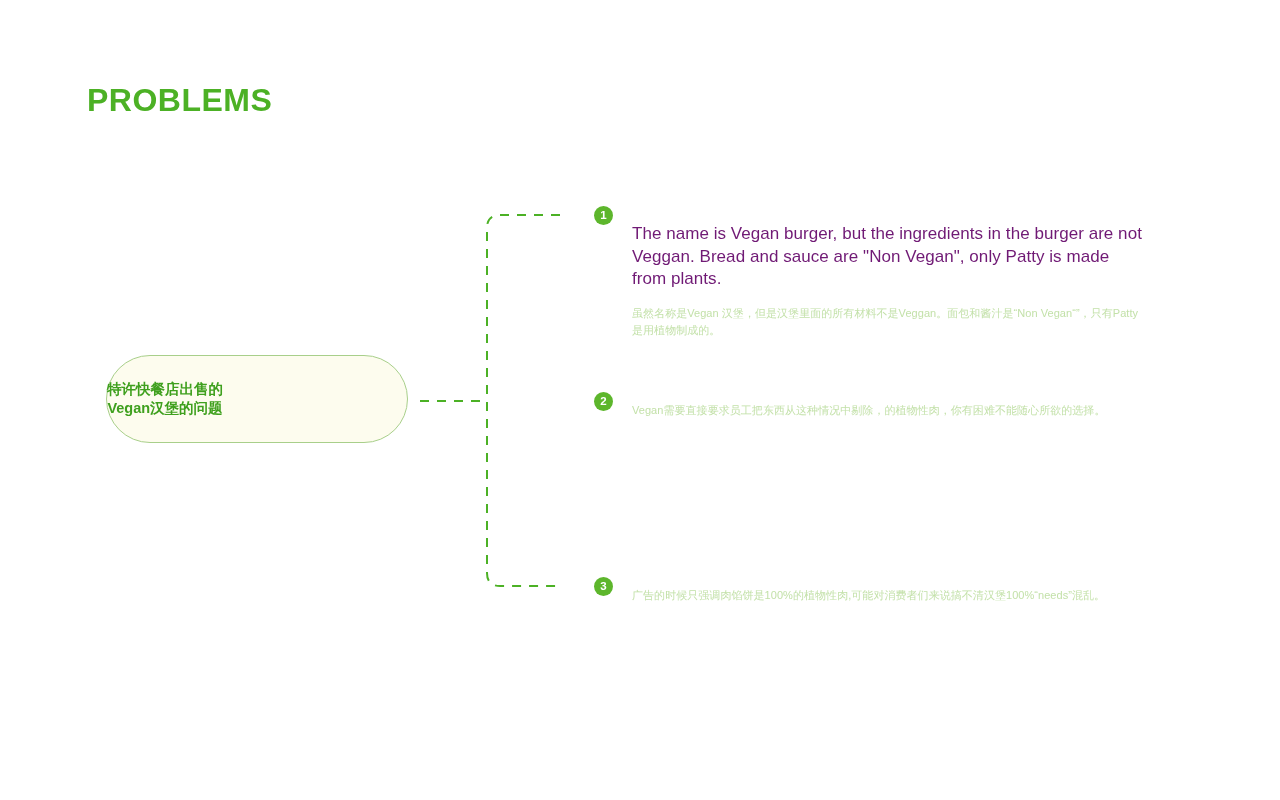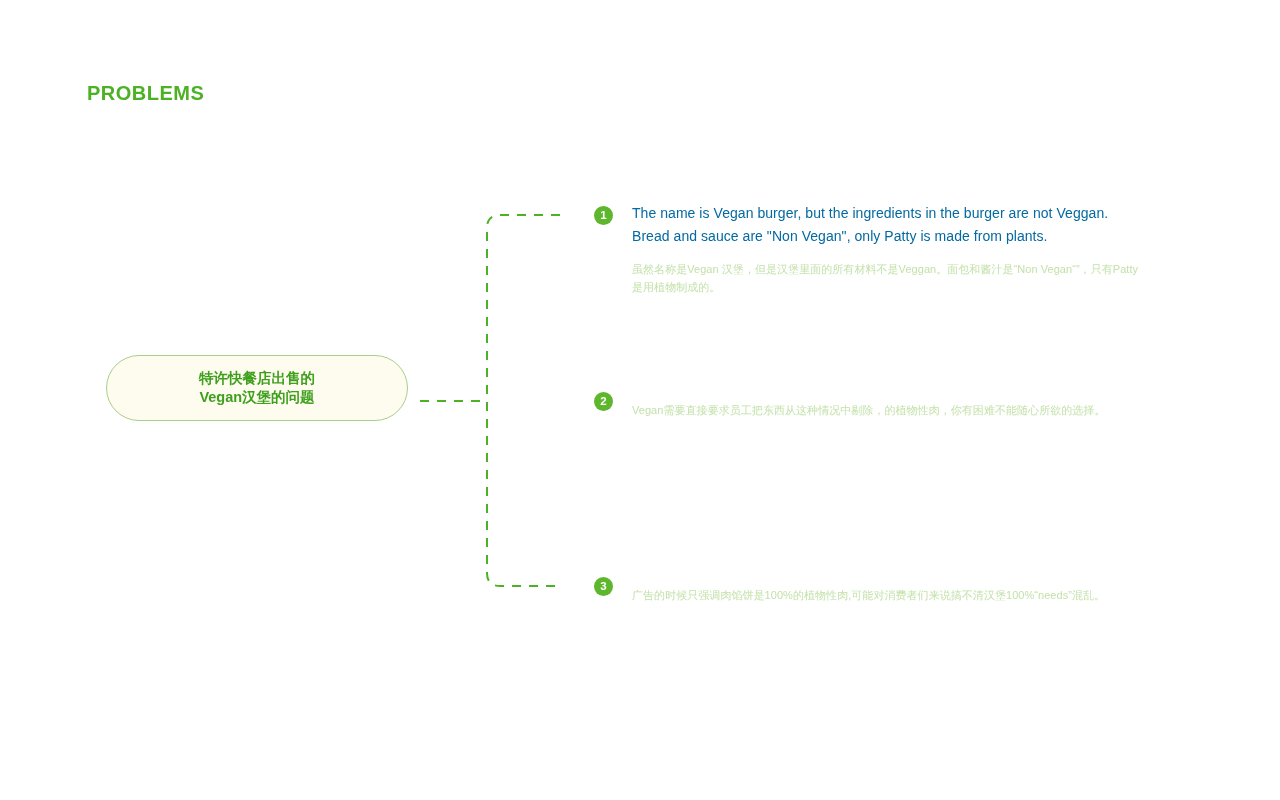--- a/index.html
+++ b/index.html
@@ -14,41 +14,41 @@
     overflow: hidden;
     font-family: "Liberation Sans", "DejaVu Sans", sans-serif;
     -webkit-font-smoothing: antialiased;
   }
 
   
   #slide-title {
     position: absolute;
     left: 87px;
     top: 82px;
-    font-size: 20px;
+    font-size: 32px;
     font-weight: bold;
     letter-spacing: 0.5px;
     color: #4CB125;
     white-space: nowrap;
   }
 
   
   #central-node {
     position: absolute;
     left: 106px;
     top: 355px;
     width: 302px;
-    height: 66px;
+    height: 88px;
     box-sizing: border-box;
     border: 1.4px solid #A8CF8A;
     border-radius: 45px;
     background: #FDFCEE;
     display: flex;
     align-items: center;
-    justify-content: center;
+    justify-content: flex-start;
     text-align: center;
   }
   #central-node .node-text {
     font-size: 14.5px;
     font-weight: bold;
     line-height: 19px;
     color: #3FA01E;
     white-space: pre-line;
   }
 
@@ -85,24 +85,25 @@
     font-weight: bold;
     line-height: 19px;
     text-align: center;
   }
 
   .item-body {
     margin-left: 38px;
   }
 
   .item-en {
-    font-size: 14px;
+    font-size: 17px;
     line-height: 22.5px;
-    color: #0369a1;
+    color: #701a75;
     letter-spacing: 0.05px;
+    margin-top: 21px;
   }
 
   .item-zh {
     margin-top: 14px;
     font-size: 11px;
     line-height: 17.5px;
     color: #C3E1A9;
     letter-spacing: 0.05px;
   }
 </style>

